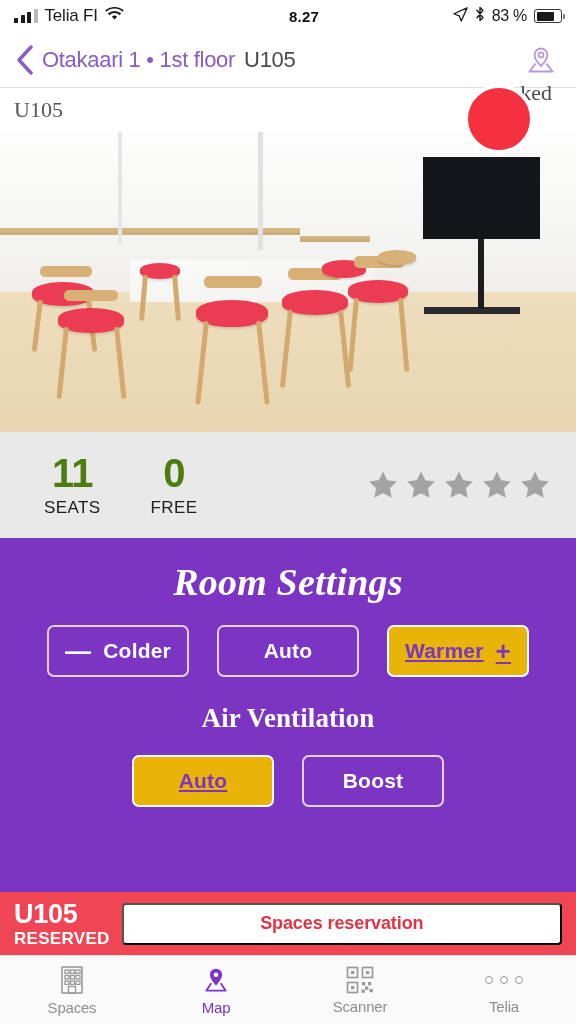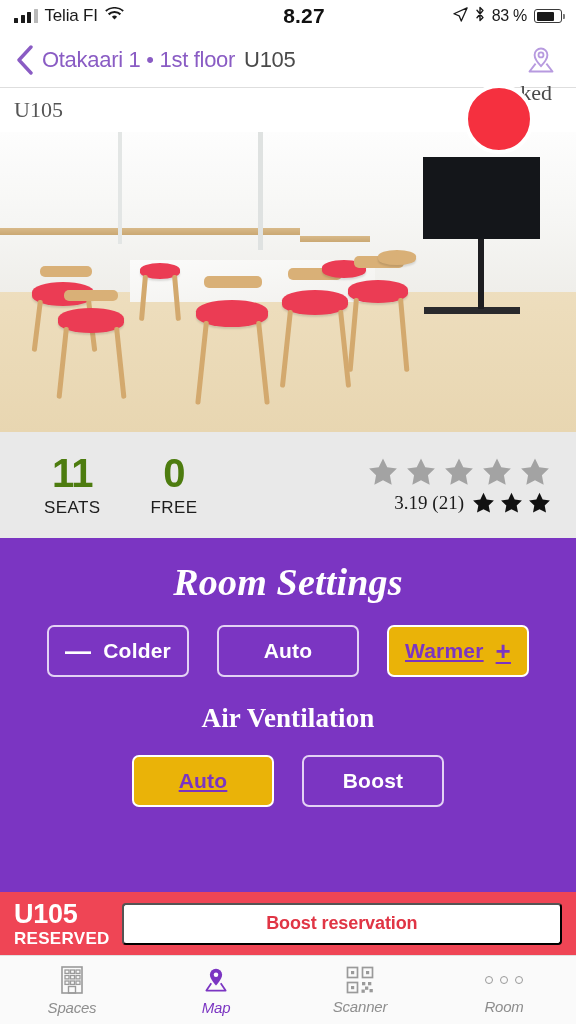--- a/index.html
+++ b/index.html
@@ -19,21 +19,21 @@
     position:relative;
   }
   .sb-left { display:flex; align-items:center; gap:7px;text-align:right; }
   .bars { display:flex; align-items:flex-end; gap:2.5px; height:14px; }
   .bars i { width:4px; background:#1a1a1a; display:block; border-radius:0.5px; }
   .bars i:nth-child(1){height:5px;} .bars i:nth-child(2){height:8px;}
   .bars i:nth-child(3){height:11px;} .bars i:nth-child(4){height:14px;background:#b9b9b9;}
   .carrier { font-size:17px; color:#1a1a1a; letter-spacing:-.2px; }
   .sb-time {
     position:absolute; left:0; right:0; text-align:center;
-    font-size:21px; font-weight:bold; color:#111; letter-spacing:.2px;margin-left:32px;
+    font-size:15px; font-weight:bold; color:#111; letter-spacing:.2px;margin-left:32px;
   }
   .sb-right { margin-left:auto; display:flex; align-items:center; gap:7px; z-index:2; }
   .batt-pct { font-size:16px; color:#1a1a1a; letter-spacing:-.3px; }
   .batt { width:28px; height:14px; border:1.5px solid #3a3a3a; border-radius:3px; position:relative; padding:1.5px;}
   .batt::after{content:"";position:absolute;right:-4px;top:4px;width:2px;height:5px;background:#7d7d7d;border-radius:0 1px 1px 0;}
   .batt i { display:block; height:100%; width:78%; background:#1a1a1a; border-radius:1px; }
 
   
   .navbar {
     height:56px; flex:0 0 56px; background:#fff;
@@ -136,21 +136,21 @@
   .cancel-btn {
     flex:1 1 auto; height:42px; background:#fff; border-radius:4px;
     display:flex; align-items:center; justify-content:center;
     color:#e03545; font-size:18px; font-weight:bold; letter-spacing:-.1px;
   }
   .timer { font-size:38px; font-weight:bold; letter-spacing:-1px; }
 
   
   .tabbar {
     flex:0 0 69px; background:#fafafa; border-top:1px solid #e0e0e0;
-    display:flex; align-items:flex-end;font-style:italic;
+    display:flex; align-items:flex-end;
   }
   .tab { flex:1; display:flex; flex-direction:column; align-items:center; justify-content:center; gap:4px; height:100%; }
   .tab .tlabel { font-size:15px; color:#8e8e8e; letter-spacing:-.2px; }
   .tab.active .tlabel { color:#7b35c2; }
   .dots3 { display:flex; gap:7px; height:28px; align-items:center; }
   .dots3 i { width:8px; height:8px; border-radius:50%; border:1.5px solid #9a9a9a; display:block; }
 </style>
 </head>
 <body>
 
@@ -281,34 +281,20 @@
         <svg width="34" height="32" viewBox="0 0 24 24">
             <path d="M12 1.8 15.2 8.4 22.4 9.4 17.2 14.4 18.5 21.6 12 18.2 5.5 21.6 6.8 14.4 1.6 9.4 8.8 8.4z" fill="#a3a3a3"></path>
           </svg>
         <svg width="34" height="32" viewBox="0 0 24 24">
             <path d="M12 1.8 15.2 8.4 22.4 9.4 17.2 14.4 18.5 21.6 12 18.2 5.5 21.6 6.8 14.4 1.6 9.4 8.8 8.4z" fill="#a3a3a3"></path>
           </svg>
         <svg width="34" height="32" viewBox="0 0 24 24">
             <path d="M12 1.8 15.2 8.4 22.4 9.4 17.2 14.4 18.5 21.6 12 18.2 5.5 21.6 6.8 14.4 1.6 9.4 8.8 8.4z" fill="#a3a3a3"></path>
           </svg>
       </div>
-      <div class="rating-line">
-        <span class="rating-val">3.19 (21)</span>
-        <span class="stars3">
-          <svg width="25" height="24" viewBox="0 0 24 24">
-              <path d="M12 1.8 15.2 8.4 22.4 9.4 17.2 14.4 18.5 21.6 12 18.2 5.5 21.6 6.8 14.4 1.6 9.4 8.8 8.4z" fill="#111"></path>
-            </svg>
-          <svg width="25" height="24" viewBox="0 0 24 24">
-              <path d="M12 1.8 15.2 8.4 22.4 9.4 17.2 14.4 18.5 21.6 12 18.2 5.5 21.6 6.8 14.4 1.6 9.4 8.8 8.4z" fill="#111"></path>
-            </svg>
-          <svg width="25" height="24" viewBox="0 0 24 24">
-              <path d="M12 1.8 15.2 8.4 22.4 9.4 17.2 14.4 18.5 21.6 12 18.2 5.5 21.6 6.8 14.4 1.6 9.4 8.8 8.4z" fill="#111"></path>
-            </svg>
-        </span>
-      </div>
     </div>
   </div>
 
   <div class="settings">
     <div class="panel-title">Room Settings</div>
 
     <div class="btn-row">
       <button class="pbtn">
         <span class="sign">—</span>
         <span>Colder</span>
@@ -331,21 +317,21 @@
         <span>Boost</span>
       </button>
     </div>
   </div>
 
   <div class="reserved">
     <div class="res-left">
       <div class="res-room">U105</div>
       <div class="res-state">RESERVED</div>
     </div>
-    <button class="cancel-btn">Boost reservation</button>
+    <button class="cancel-btn">Spaces reservation</button>
   </div>
 
   <div class="tabbar">
     <div class="tab">
       <svg width="28" height="30" viewBox="0 0 28 30">
         <rect x="4" y="2" width="20" height="26" fill="none" stroke="#9a9a9a" stroke-width="1.6"></rect>
         <rect x="7" y="5" width="4" height="3.4" fill="none" stroke="#9a9a9a" stroke-width="1.3"></rect>
         <rect x="12.5" y="5" width="4" height="3.4" fill="none" stroke="#9a9a9a" stroke-width="1.3"></rect>
         <rect x="18" y="5" width="4" height="3.4" fill="none" stroke="#9a9a9a" stroke-width="1.3"></rect>
         <rect x="7" y="10.5" width="4" height="3.4" fill="none" stroke="#9a9a9a" stroke-width="1.3"></rect>
@@ -381,17 +367,17 @@
         <rect x="15.5" y="23.5" width="3.3" height="3.3" fill="#9a9a9a"></rect>
       </svg>
       <span class="tlabel">Scanner</span>
     </div>
     <div class="tab">
       <span class="dots3">
           <i></i>
           <i></i>
           <i></i>
         </span>
-      <span class="tlabel">Room</span>
+      <span class="tlabel">Telia</span>
     </div>
   </div>
 
 </div>
 
 </body></html>

